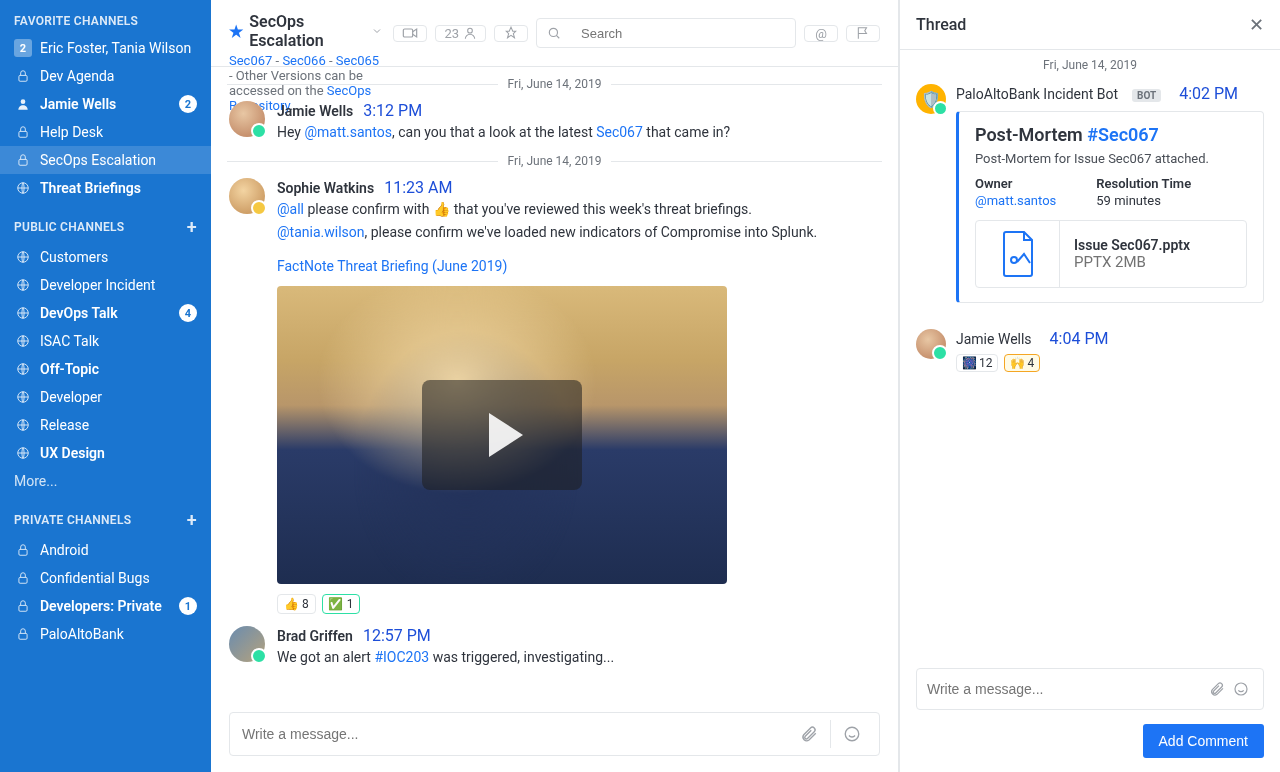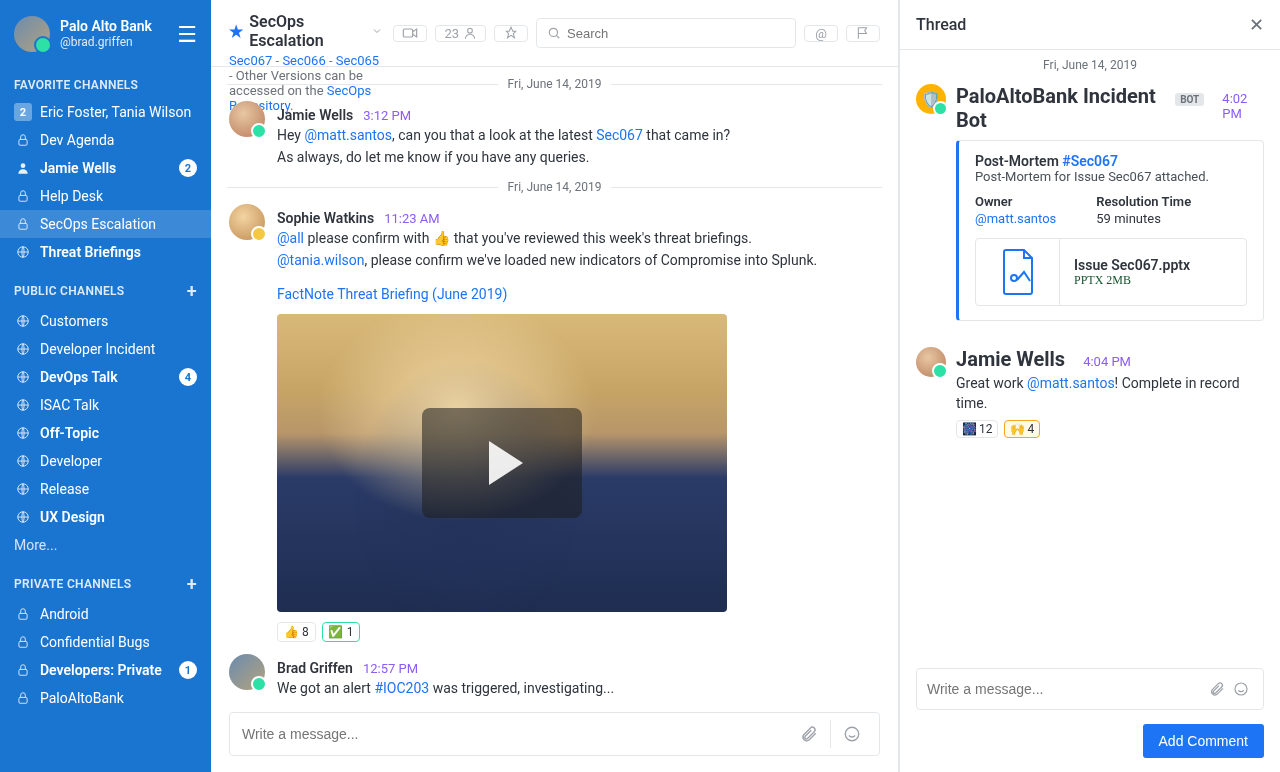--- a/index.html
+++ b/index.html
@@ -24,37 +24,37 @@
 .main { flex: 1; display: flex; flex-direction: column; border-right: 1px solid #e4e7ea; min-width:0; }
 .topbar { height: 67px; border-bottom: 1px solid #e4e7ea; padding: 10px 18px 8px; display:flex; align-items:flex-start; gap:10px; }
 .tb-left { flex: 1; }
 .tb-title-row { display:flex; align-items:center; gap:6px; font-size:16px; font-weight:600; margin-top:2px; }
 .tb-star { color:#1d74f5; }
 .tb-chevron { color:#9ea2a8; }
 .tb-sub { font-size:13px; color:#6c727a; margin-top:3px; }
 .tb-sub a, .tb-sub .lnk { color:#1d74f5; }
 .tb-actions { display:flex; align-items:center; gap:8px; margin-top:8px; }
 .tb-btn { border:1px solid #e4e7ea; background:#fff; border-radius:4px; height:17px; min-width:34px; display:inline-flex; align-items:center; justify-content:center; color:#9ea2a8; cursor:pointer; padding:0 8px; gap:4px; font-size:13px; }
-.tb-search { display:flex; align-items:center; border:1px solid #e4e7ea; border-radius:4px; height:30px; padding:0 10px; width:260px; color:#9ea2a8; gap:6px; }
+.tb-search { display:flex; align-items:center; border:1px solid #e4e7ea; border-radius:4px; height:30px; padding:0 10px; width:260px; color:#9ea2a8; gap:20px; }
 .tb-search input { border:none; outline:none; flex:1; font-size:13px; }
 .date-divider { text-align:center; color:#6c727a; font-size:12px; position:relative; margin: 4px 0 6px; }
 .date-divider::before { content:''; position:absolute; left:16px; right:16px; top:50%; height:1px; background:#e4e7ea; z-index:0; }
 .date-divider span { background:#fff; padding:0 10px; position:relative; z-index:1; }
 .messages { flex:1; overflow-y:auto; padding: 6px 0 0; }
 .msg { display:flex; padding: 4px 18px 8px; gap:12px; }
 .m-avatar { width:36px; height:36px; border-radius:50%; flex-shrink:0; position:relative; }
 .m-avatar.jamie { background: radial-gradient(circle at 40% 35%, #e8c7a4, #b97b58); }
 .m-avatar.sophie { background: radial-gradient(circle at 40% 35%, #f3d4a2, #c08a50); }
 .m-avatar.brad { background: linear-gradient(135deg,#6a8caf,#b5a27d); }
 .m-avatar::after { content:''; position:absolute; bottom:-2px; right:-2px; width:12px; height:12px; border-radius:50%; background:#2de0a5; border:2px solid #fff; }
 .m-avatar.away::after { background:#f5c842; }
 .m-body { flex:1; min-width:0; }
 .m-head { display:flex; align-items:baseline; gap:10px; }
 .m-name { font-weight:600; }
-.m-time { font-size:13px; color:#8b5cf6;margin-top:7px; }
+.m-time { font-size:16px; color:#1d4ed8; }
 .m-text { margin-top:2px; line-height:1.45; }
 .mention { color:#1d74f5; }
 .lnk { color:#1d74f5; cursor:pointer; }
 .video-thumb { margin-top:10px; width:450px; height:298px; position:relative; border-radius:4px; overflow:hidden; background: linear-gradient(180deg,#d9b97a 0%,#c7a566 25%,#b8966a 40%,#2a3b68 55%,#1e2d50 100%); }
 .video-thumb .blur-bg { position:absolute; inset:0; background: radial-gradient(ellipse 200px 160px at 40% 32%, rgba(245,220,170,.9), transparent 70%), radial-gradient(ellipse 160px 200px at 42% 62%, rgba(35,50,90,.9), transparent 70%); filter:blur(1px); }
 .video-play { position:absolute; top:50%; left:50%; transform:translate(-50%,-50%); width:160px; height:110px; background:rgba(30,30,30,.55); border-radius:8px; display:flex; align-items:center; justify-content:center; }
 .video-play::before { content:''; border-left:34px solid rgba(255,255,255,.9); border-top:22px solid transparent; border-bottom:22px solid transparent; margin-left:8px; }
 .reactions { display:flex; gap:6px; margin-top:10px; }
 .reaction { border:1px solid #e4e7ea; background:#fff; border-radius:4px; padding:2px 6px; font-size:12px; display:inline-flex; align-items:center; gap:3px; cursor:pointer; }
 .reaction.green { border-color:#2de0a5; }
@@ -66,55 +66,47 @@
 .thread { width: 381px; display:flex; flex-direction:column; border-left:1px solid #e4e7ea; }
 .th-header { height:50px; display:flex; align-items:center; justify-content:space-between; padding:0 16px; border-bottom:1px solid #e4e7ea; }
 .th-title { font-size:16px; font-weight:500; }
 .th-close { color:#6c727a; cursor:pointer; font-size:18px; }
 .th-body { flex:1; overflow-y:auto; padding: 0 0 8px; }
 .th-date { text-align:center; font-size:12px; color:#6c727a; padding:8px 0 6px; }
 .th-msg { display:flex; gap:10px; padding:6px 16px; }
 .bot-avatar { width:30px; height:30px; border-radius:50%; background:#ffb300; display:flex; align-items:center; justify-content:center; flex-shrink:0; font-size:16px; position:relative; }
 .bot-avatar::after { content:''; position:absolute; bottom:-2px; right:-2px; width:11px; height:11px; border-radius:50%; background:#2de0a5; border:2px solid #fff; }
 .th-msg .m-avatar { width:30px; height:30px; }
-.th-name { font-weight:700; font-size:20px; }
+.th-name { font-weight:400; font-size:14px; }
 .bot-tag { background:#e4e7ea; color:#6c727a; font-size:10px; font-weight:700; padding:1px 5px; border-radius:3px; margin-left:4px; }
 .card { border:1px solid #e4e7ea; border-left:3px solid #1d74f5; border-radius:4px; padding:12px 16px 14px; margin-top:8px; }
-.card-title { font-size:14px; font-weight:600; }
+.card-title { font-size:18px; font-weight:600; margin-bottom:6px; }
 .card-title .lnk { font-weight:600; }
 .card-desc { font-size:13px; color:#4a4f57; margin-bottom:10px; }
 .card-grid { display:flex; gap:40px; margin-bottom:12px; }
 .card-lbl { font-size:13px; font-weight:600; margin-bottom:2px; }
 .card-val { font-size:13px; }
 .card-file { border:1px solid #e4e7ea; border-radius:4px; display:flex; align-items:center; height:68px; }
 .card-file-icon { width:84px; display:flex; align-items:center; justify-content:center; border-right:1px solid #e4e7ea; height:100%; }
 .card-file-info { padding:0 14px; }
 .card-file-name { font-weight:600; font-size:14px; }
-.card-file-meta { font-size:12px; color:#14532d;font-family:Liberation Serif, serif; }
+.card-file-meta { font-size:15px; color:#737373; }
 .th-react { border:1px solid #e4e7ea; border-radius:4px; padding:1px 5px; font-size:12px; display:inline-flex; align-items:center; gap:2px; cursor:pointer; }
 .th-react.orange { border-color:#f5a623; background:#fffbe6; }
 .th-composer { border:1px solid #e4e7ea; border-radius:4px; margin: 8px 16px 0; height:42px; display:flex; align-items:center; padding:0 10px; }
 .th-composer input { flex:1; border:none; outline:none; font-size:14px; }
 .th-footer { text-align:right; padding:14px 16px; }
 .th-add { background:#1d74f5; color:#fff; border:none; border-radius:3px; padding:9px 16px; font-size:14px; font-weight:500; cursor:pointer; }
 svg { display:block; }
 .globe-ico, .lock-ico, .dm-ico { fill:none; stroke:currentColor; stroke-width:1.5; }
 </style>
 </head>
 <body>
 
 <div class="sidebar">
-  <div class="sb-header">
-    <div class="sb-avatar"></div>
-    <div class="sb-org">
-      <div class="sb-orgname">Palo Alto Bank</div>
-      <div class="sb-username">@brad.griffen</div>
-    </div>
-    <div class="sb-menu-btn">☰</div>
-  </div>
 
   <div class="sb-section-title">
     <span>FAVORITE CHANNELS</span>
   </div>
   <div class="sb-item">
     <span class="sb-badge square">2</span>
     <span class="sb-label" style="margin-left:8px">Eric Foster, Tania Wilson</span>
   </div>
   <div class="sb-item">
     <span class="sb-icon">
@@ -344,21 +336,20 @@
     <div class="date-divider"><span>Fri, June 14, 2019</span></div>
 
     <div class="msg">
       <div class="m-avatar jamie"></div>
       <div class="m-body">
         <div class="m-head">
             <span class="m-name">Jamie Wells</span>
             <span class="m-time">3:12 PM</span>
           </div>
         <div class="m-text"><span>Hey </span><span class="mention">@matt.santos</span><span>, can you that a look at the latest </span><span class="lnk">Sec067</span><span> that came in?</span></div>
-        <div class="m-text">As always, do let me know if you have any queries.</div>
       </div>
     </div>
 
     <div class="date-divider"><span>Fri, June 14, 2019</span></div>
 
     <div class="msg">
       <div class="m-avatar sophie away"></div>
       <div class="m-body">
         <div class="m-head">
             <span class="m-name">Sophie Watkins</span>
@@ -460,21 +451,20 @@
       </div>
     </div>
 
     <div class="th-msg" style="margin-top:14px">
       <div class="m-avatar jamie" style="width:30px;height:30px"></div>
       <div style="flex:1">
         <div class="m-head">
             <span class="th-name">Jamie Wells</span>
             <span class="m-time" style="margin-left:8px">4:04 PM</span>
           </div>
-        <div class="m-text"><span>Great work </span><span class="mention">@matt.santos</span><span>! Complete in record time.</span></div>
         <div style="display:flex;gap:6px;margin-top:6px">
           <div class="th-react">
               <span>🎆</span>
               <span>12</span>
             </div>
           <div class="th-react orange">
               <span>🙌</span>
               <span>4</span>
             </div>
         </div>

